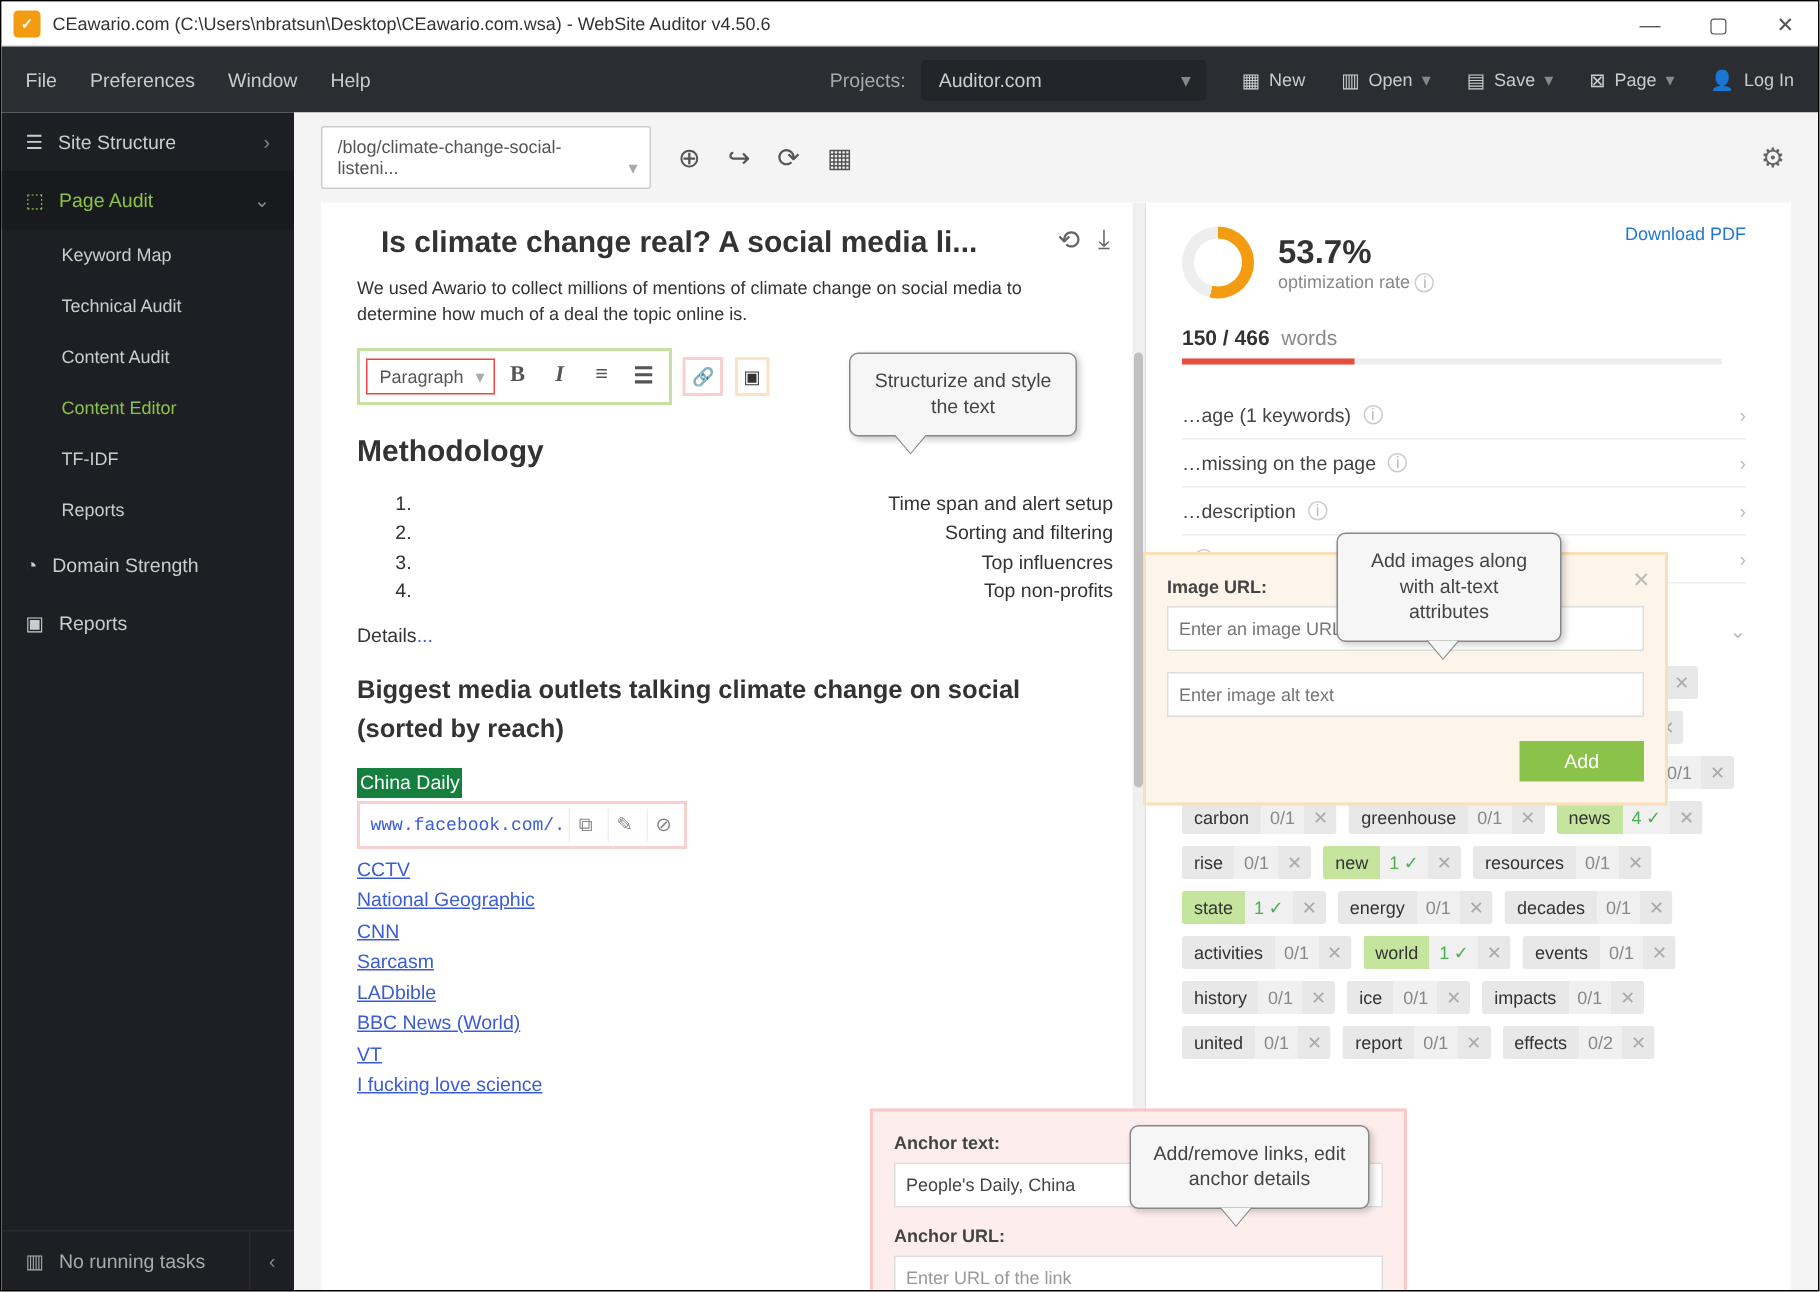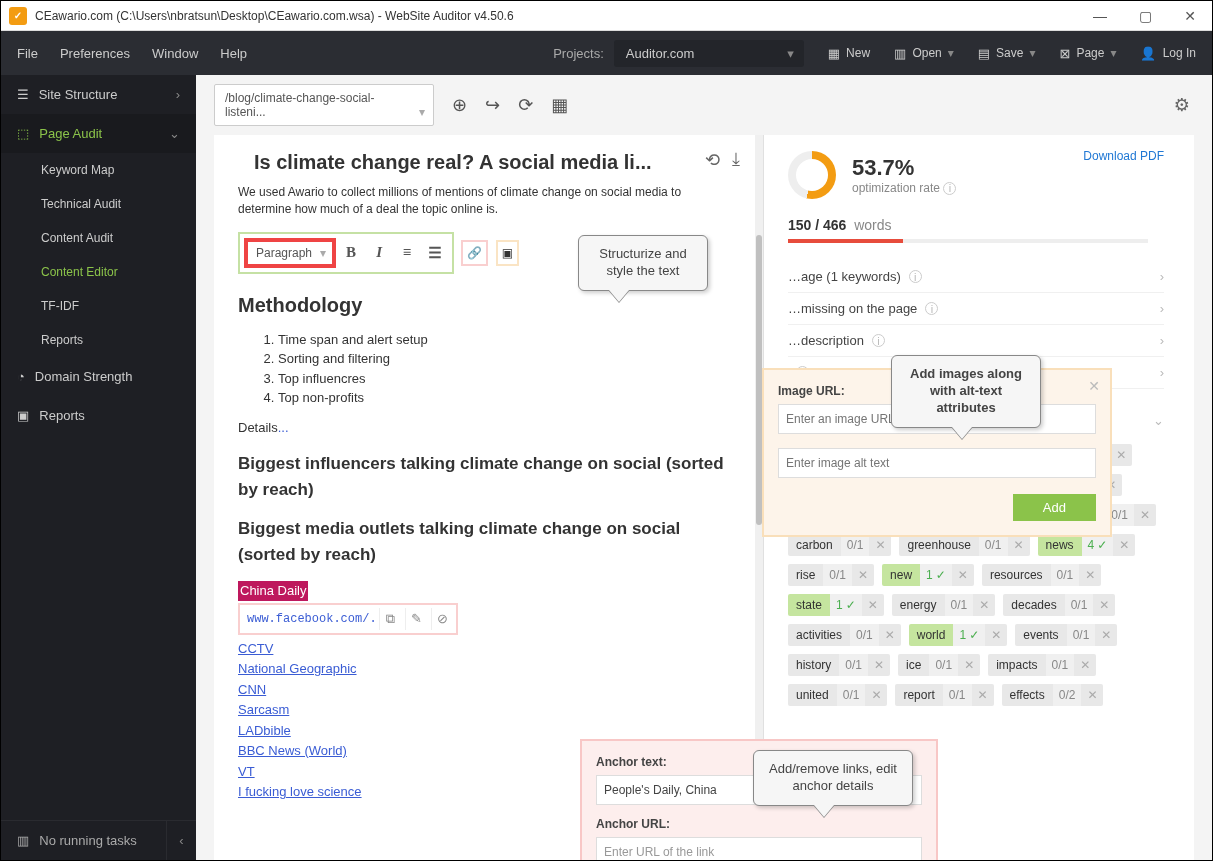--- a/index.html
+++ b/index.html
@@ -35,30 +35,30 @@
 .url-drop::after { content:"▾"; position:absolute; right:8px; color:#aaa; }
 .tool-icons { display: flex; gap: 10px; color: #555; font-size: 18px; }
 .tool-icons span { cursor:pointer; padding:4px; }
 .settings-gear { margin-left:auto; color:#666; font-size:18px; cursor:pointer; padding:4px; }
 .workarea { flex: 1; background: #fff; margin: 0 18px 0 18px; display: flex; overflow:hidden; }
 .editor-col { width: 540px; padding: 16px 0 0 24px; position:relative; }
 .editor-col h1 { font-size: 20px; font-weight: bold; margin-bottom: 10px; margin-left: 16px; }
 .editor-col .desc { font-size: 12px; color: #333; margin-bottom: 14px; line-height:1.4; max-width: 480px; }
 .editor-col .topright { position:absolute; top: 14px; right: 14px; display:flex; gap:12px; color:#666; font-size:18px; }
 .format-bar { display: inline-flex; border: 2px solid #8bc34a80; padding: 4px; gap: 2px; margin-bottom: 12px; align-items:center; }
-.format-bar .sel { border:4px solid #ef4444; padding: 4px 20px 4px 8px; font-size:12px; color:#555; position:relative; background:#fff;}
+.format-bar .sel { border:1px solid #ef4444; padding: 4px 20px 4px 8px; font-size:12px; color:#555; position:relative; background:#fff;}
 .format-bar .sel::after{content:"▾"; position:absolute; right:6px; color:#aaa;}
 .format-bar .fbtn { width:26px; height:26px; display:flex; align-items:center; justify-content:center; font-family:serif; font-weight:bold; color:#555; font-size:15px; cursor:pointer;}
 .link-box { display:inline-flex; border:2px solid #f4a0a080; padding:4px; margin-left:4px; }
 .img-box { display:inline-flex; border:2px solid #f5c98a80; padding:4px; margin-left:4px; }
 .editor-body { font-size:13px; line-height:1.5; overflow:auto; height: 620px; padding-right: 12px;}
 .editor-body h2 { font-size:20px; font-weight:bold; margin: 4px 0 10px; }
 .editor-body h3 { font-size:17px; font-weight:bold; margin: 14px 0 8px; }
-.editor-body ol { padding-left: 40px; margin-bottom: 10px; }
-.editor-body .link-sel { background: #be185d; color:#fff; padding:0 2px; display:inline-block; }
+.editor-body ol { padding-left: 40px; margin-bottom: 10px; text-align: right; }
+.editor-body .link-sel { background: #15803d; color:#fff; padding:0 2px; display:inline-block; }
 .editor-body .linklist a { color: #3a5cd4; text-decoration: underline; display:inline; }
 .editor-body .linklist div { margin: 1px 0; }
 .edit-link-pop { border:2px solid #f4a0a080; background:#fff; display:flex; padding:3px; width: 220px; align-items:center; gap:4px; margin: 2px 0 4px;}
 .edit-link-pop .urltxt { color:#3a5cd4; flex:1; font-size:12px; padding:2px 4px; white-space:nowrap; overflow:hidden;font-family:Liberation Mono, monospace;}
 .edit-link-pop .picon { width:22px; height:22px; display:flex; align-items:center; justify-content:center; color:#888; border-left:1px solid #eee; cursor:pointer; font-size:13px;}
 .divider-col { width:10px; background:#fff; border-right:1px solid #e0e0e0; position:relative;}
 .scroll-fake { position:absolute; right:0; top:0; width:8px; height:100%; background:#f0f0f0;}
 .scroll-thumb { position:absolute; right:1px; top:100px; width:6px; height:290px; background:#c0c0c0; border-radius:3px;}
 .right-col { flex:1; padding: 16px 30px 0 24px; position:relative; overflow:auto;}
 .right-col .dl-link { position:absolute; top:14px; right:30px; color:#2078d4; font-size:12px; cursor:pointer;}
@@ -80,24 +80,24 @@
 .kw-wrap { margin-top:16px; display:flex; flex-wrap:wrap; gap:8px;}
 .kw { display:inline-flex; align-items:center; font-size:12px; border-radius:2px; overflow:hidden; }
 .kw.good .name{ background:#c5e59f; }
 .kw.neutral .name{ background:#e8e8e8; }
 .kw .name { padding:4px 8px; }
 .kw .count { background:#f0f0f0; color:#888; padding:4px 6px; display:inline-flex; gap:3px; align-items:center;text-align:right;}
 .kw .count.ok { color:#4caf50;}
 .kw .x { background:#e8e8e8; color:#aaa; padding:4px 6px; cursor:pointer;}
 .tooltip { position: absolute; background: #f6f6f6; border: 1px solid #888; border-radius: 6px; padding: 10px 14px; font-size: 13px; color: #444; text-align:center; box-shadow: 2px 2px 4px rgba(0,0,0,0.2); z-index: 20; line-height:1.3;}
 .tooltip::after { content:""; position:absolute; width:0; height:0; }
-.tt-struct { top: 160px; left: 382px; width:130px;}
+.tt-struct { top: 160px; left: 370px; width:152px;}
 .tt-struct::after { border-left:10px solid transparent; border-right:10px solid transparent; border-top:12px solid #f6f6f6; bottom:-12px; left:30px;}
 .tt-struct::before { content:""; position:absolute; border-left:11px solid transparent; border-right:11px solid transparent; border-top:13px solid #888; bottom:-13px; left:29px;}
-.tt-img { top: 280px; left: 695px; width:150px;font-weight:bold;}
+.tt-img { top: 280px; left: 695px; width:150px;}
 .tt-img::after { border-left:10px solid transparent; border-right:10px solid transparent; border-top:12px solid #f6f6f6; bottom:-12px; left:60px;}
 .tt-img::before { content:""; position:absolute; border-left:11px solid transparent; border-right:11px solid transparent; border-top:13px solid #888; bottom:-13px; left:59px;}
 .tt-link { top: 675px; left: 557px; width:160px;}
 .tt-link::after { border-left:10px solid transparent; border-right:10px solid transparent; border-top:12px solid #f6f6f6; bottom:-12px; left:60px;}
 .tt-link::before { content:""; position:absolute; border-left:11px solid transparent; border-right:11px solid transparent; border-top:13px solid #888; bottom:-13px; left:59px;}
 .img-popup { position:absolute; top: 293px; left: 566px; width: 350px; background:#fdf4ea; border:2px solid #f5c98a80; padding: 14px; z-index:10;}
 .img-popup .close { position:absolute; top:8px; right:10px; color:#bbb; cursor:pointer; font-size:14px;}
 .img-popup label { font-size:12px; font-weight:600; display:block; margin-bottom:6px; color:#444;}
 .img-popup input { width:100%; padding:7px; border:1px solid #ddd; font-size:12px; margin-bottom:14px; color:#888; background:#fff;}
 .green-btn { background:#8bc34a; color:#fff; border:none; padding:6px 30px; font-size:13px; cursor:pointer; float:right; margin-top:2px;}
@@ -232,21 +232,20 @@
         </div>
         <div class="editor-body">
           <h2>Methodology</h2>
           <ol>
             <li>Time span and alert setup</li>
             <li>Sorting and filtering</li>
             <li>Top influencres</li>
             <li>Top non-profits</li>
           </ol>
           <div><span>Details</span><span style="color:#3a5cd4">...</span></div>
-          <h3>Biggest influencers talking climate change on social (sorted by reach)</h3>
           <h3>Biggest media outlets talking climate change on social (sorted by reach)</h3>
           <div style="margin-top:14px;">
             <span class="link-sel">China Daily</span>
           </div>
           <div class="edit-link-pop">
             <div class="urltxt">www.facebook.com/...</div>
             <div class="picon">⧉</div>
             <div class="picon">✎</div>
             <div class="picon">⊘</div>
           </div>

